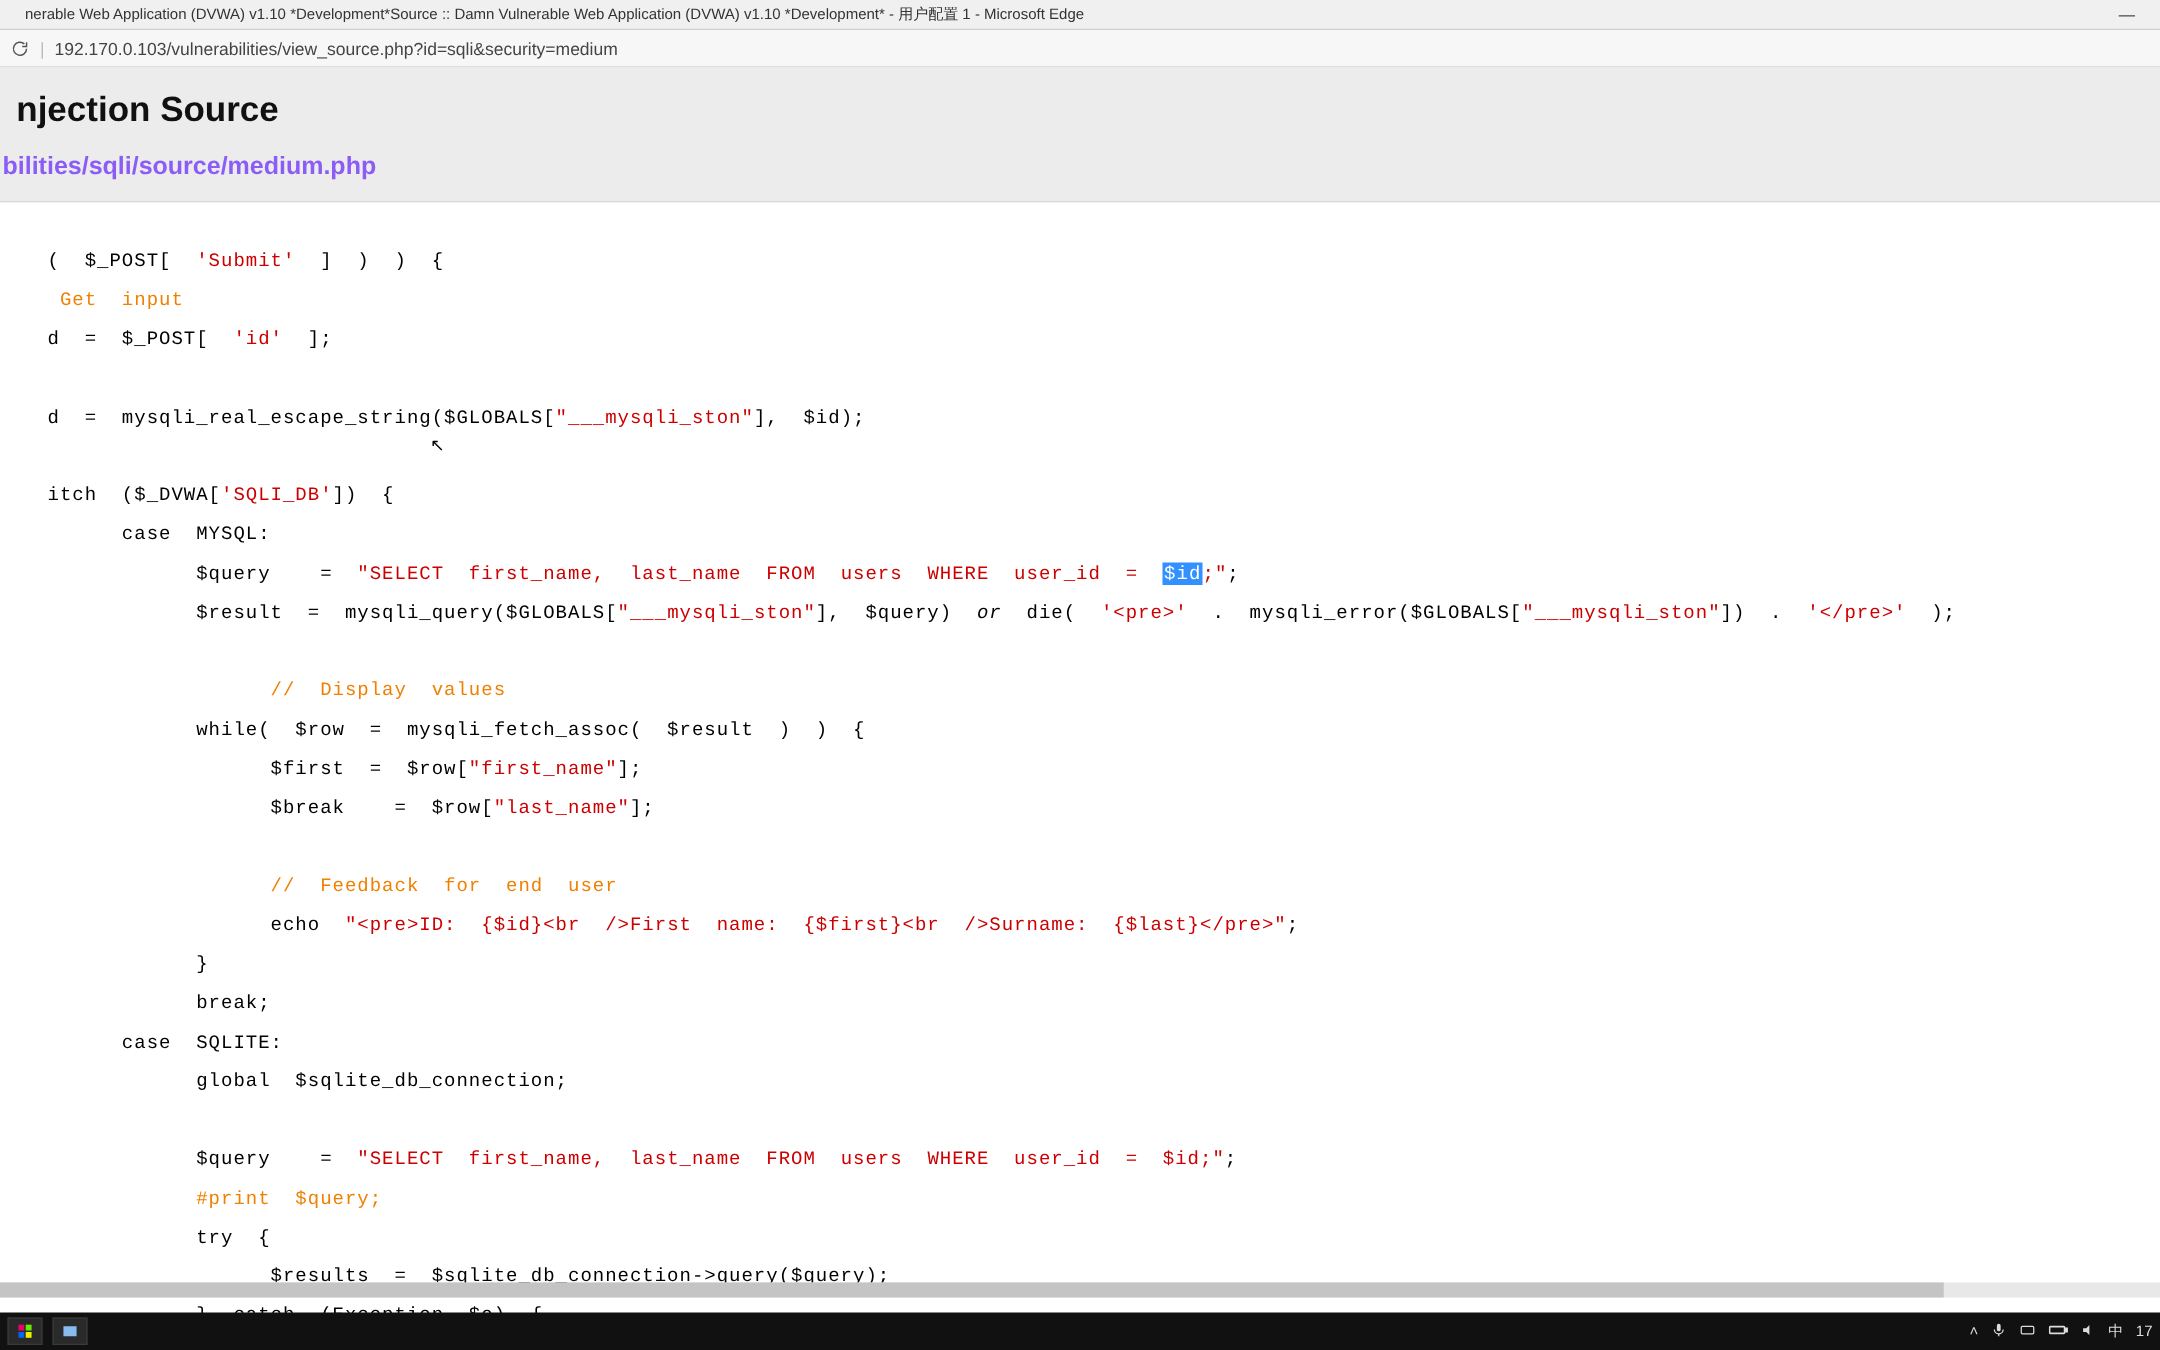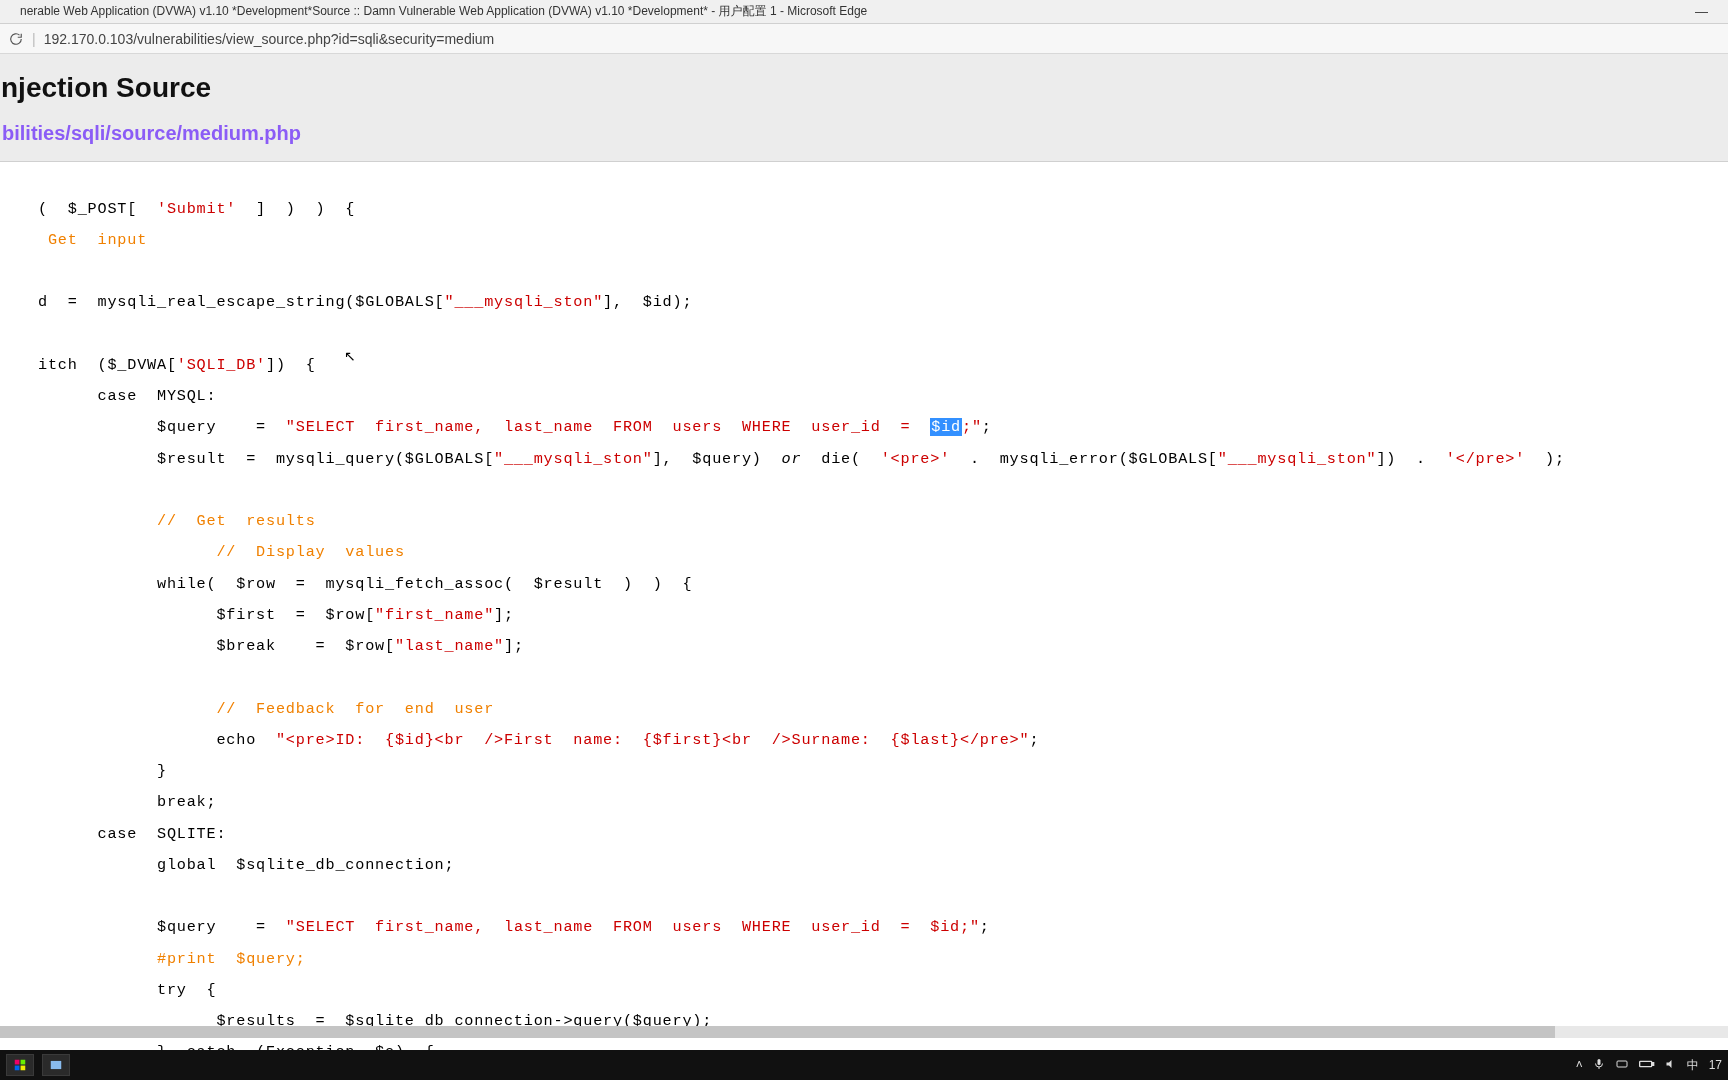--- a/index.html
+++ b/index.html
@@ -54,21 +54,21 @@
   
   .page-header {
     background: #ececec;
     padding: 18px 0 16px 0;
     border-bottom: 1px solid #d0d0d0;
   }
   .page-header h1 {
     font-size: 28px;
     font-weight: bold;
     color: #111;
-    margin-left: 1px;
+    margin-left: 13px;
     margin-bottom: 18px;
   }
   .page-header h2 {
     font-size: 20px;
     font-weight: bold;
     color: #8b5cf6;
     margin-left: 2px;
   }
 
   
@@ -162,29 +162,29 @@
 </div>
 
 <div class="page-header">
   <h1>njection Source</h1>
   <h2>bilities/sqli/source/medium.php</h2>
 </div>
 
 <div class="code-area">
 <div class="ln"><span>(  $_POST[  </span><span class="str">'Submit'</span><span>  ]  )  )  {</span></div>
 <div class="ln"><span class="com"> Get  input</span></div>
+<div class="ln"><span>d  =  $_POST[  </span><span class="str">'id'</span><span>  ];</span></div>
 <div class="ln"></div>
 <div class="ln"><span>d  =  mysqli_real_escape_string($GLOBALS[</span><span class="str">"___mysqli_ston"</span><span>],  $id);</span></div>
 <div class="ln"></div>
 <div class="ln"><span>itch  ($_DVWA[</span><span class="str">'SQLI_DB'</span><span>])  {</span></div>
 <div class="ln"><span>      case  MYSQL:</span></div>
 <div class="ln"><span>            $query    =  </span><span class="str">"SELECT  first_name,  last_name  FROM  users  WHERE  user_id  =  </span><span class="hl">$id</span><span class="str">;"</span><span>;</span></div>
 <div class="ln"><span>            $result  =  mysqli_query($GLOBALS[</span><span class="str">"___mysqli_ston"</span><span>],  $query)  </span><span class="kwd">or</span><span>  die(  </span><span class="str">'&lt;pre&gt;'</span><span>  .  mysqli_error($GLOBALS[</span><span class="str">"___mysqli_ston"</span><span>])  .  </span><span class="str">'&lt;/pre&gt;'</span><span>  );</span></div>
 <div class="ln"></div>
-<div class="ln"><span class="com">            //  Get  results</span></div>
 <div class="ln"><span class="com">                  //  Display  values</span></div>
 <div class="ln"><span>            while(  $row  =  mysqli_fetch_assoc(  $result  )  )  {</span></div>
 <div class="ln"><span>                  $first  =  $row[</span><span class="str">"first_name"</span><span>];</span></div>
 <div class="ln"><span>                  $break    =  $row[</span><span class="str">"last_name"</span><span>];</span></div>
 <div class="ln"></div>
 <div class="ln"><span class="com">                  //  Feedback  for  end  user</span></div>
 <div class="ln"><span>                  echo  </span><span class="str">"&lt;pre&gt;ID:  {$id}&lt;br  /&gt;First  name:  {$first}&lt;br  /&gt;Surname:  {$last}&lt;/pre&gt;"</span><span>;</span></div>
 <div class="ln"><span>            }</span></div>
 <div class="ln"><span>            break;</span></div>
 <div class="ln"><span>      case  SQLITE:</span></div>

